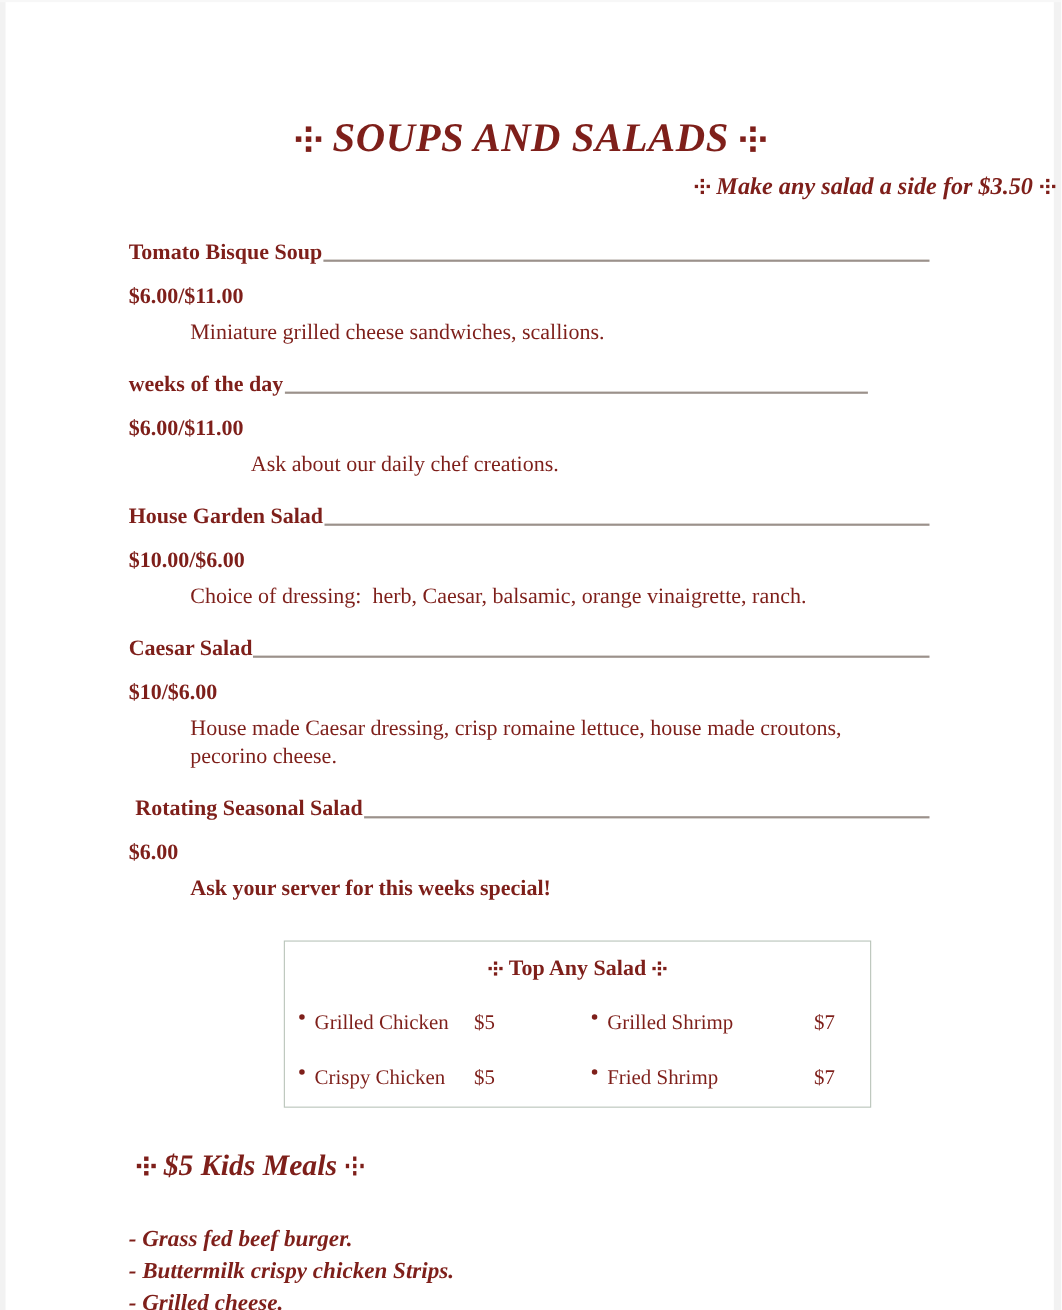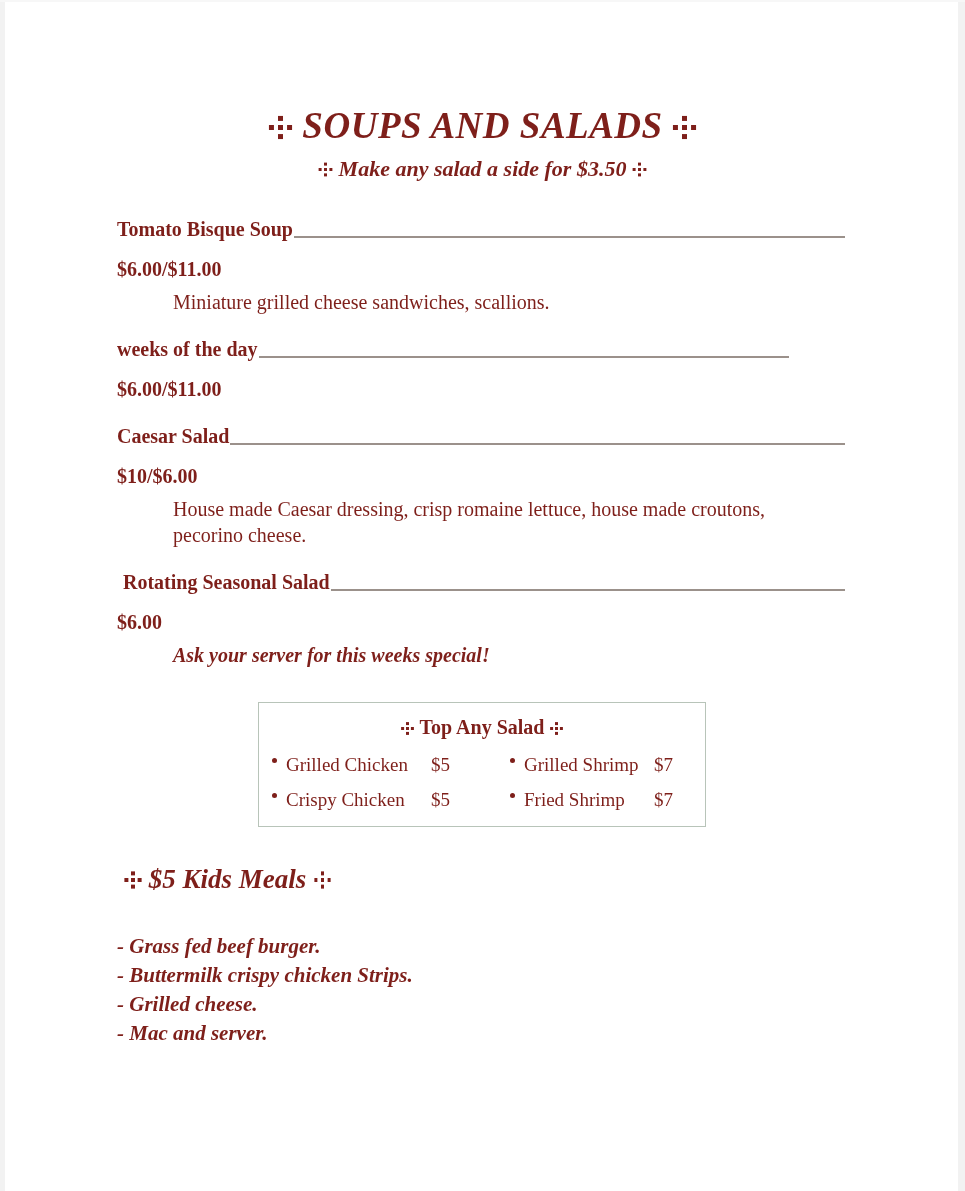--- a/index.html
+++ b/index.html
@@ -23,40 +23,40 @@
   .edge-t{position:absolute;left:0;right:0;top:0;height:2px;background:#f7f7f7;}
 
   
   .orn{display:inline-block;position:relative;width:.62em;height:.62em;margin:0 .28em;vertical-align:-.02em;}
   .orn::before{
     content:"";position:absolute;left:.245em;top:.245em;width:.135em;height:.135em;background:currentColor;
     box-shadow:.245em 0 0 currentColor,-.245em 0 0 currentColor,0 .245em 0 currentColor,0 -.245em 0 currentColor;
   }
 
   .main-title{margin:0;padding-top:104px;text-align:center;font-size:37px;font-style:italic;font-weight:700;letter-spacing:.5px;}
-  .subtitle{margin-top:9px;text-align:center;font-size:22px;font-style:italic;font-weight:700;}
+  .subtitle{margin-top:9px;text-align:right;font-size:22px;font-style:italic;font-weight:700;}
 
   .content{padding:34px 120px 0 117px;}
 
   .item{margin-bottom:21px;}
   .nameline{display:flex;align-items:flex-end;font-size:20px;font-weight:700;line-height:26px;}
   .nameline .nm{white-space:pre;text-align:right;}
   .rule{flex:1 1 auto;border-bottom:2px solid var(--rule);margin-bottom:4px;margin-left:1px;}
   .price{font-size:20px;font-weight:700;line-height:26px;margin-top:14px;}
   .desc{font-size:20px;line-height:26px;margin-top:7px;padding-left:56px;white-space:pre-wrap;}
 
   .item-soup .rule{margin-right:56px;}
   .item-soup .desc{padding-left:111px;}
   .item-caesar .desc{max-width:655px;}
   .item-rotating .nm{padding-left:6px;}
-  .item-rotating .desc{font-weight:700;font-style:italic;}
+  .item-rotating .desc{font-weight:700;}
 
-  .salad-box{margin:34px 0 0 141px;width:448px;box-sizing:border-box;border:1px solid var(--box-border);padding:13px 0 15px;}
+  .salad-box{margin:34px 0 0 141px;width:534px;box-sizing:border-box;border:1px solid var(--box-border);padding:13px 0 15px;}
   .box-title{text-align:center;font-size:20px;font-weight:700;}
-  .box-grid{display:grid;grid-template-columns:238px 1fr;margin-top:15px;row-gap:13px;padding:0 16px 0 13px;font-size:19px;}
+  .box-grid{display:grid;grid-template-columns:238px 1fr;margin-top:27px;row-gap:13px;padding:0 16px 0 13px;font-size:19px;gap:28px;}
   .opt{display:flex;align-items:baseline;}
   .blt{width:5px;height:5px;border-radius:50%;background:currentColor;margin-right:9px;position:relative;top:-8px;flex:none;}
   .opt .pr{margin-left:auto;}
   .opt:nth-child(odd) .pr{margin-right:60px;}
   .opt:nth-child(even) .pr{margin-right:16px;}
 
   .kids-title{margin:37px 0 0;font-size:27px;font-style:italic;font-weight:700;}
   .sides{margin-top:13px;text-align:center;font-size:21px;}
   .kids-list{margin:37px 0 0;padding:0;list-style:none;font-size:21px;font-weight:700;font-style:italic;line-height:29px;}
 </style>
@@ -86,22 +86,31 @@
     <div class="price">$6.00/$11.00</div>
     <div class="desc">Miniature grilled cheese sandwiches, scallions.</div>
   </article>
 
   <article class="item item-soup">
     <div class="nameline">
       <span class="nm">weeks of the day</span>
       <span class="rule"></span>
     </div>
     <div class="price">$6.00/$11.00</div>
+    <div class="desc">Ask about our daily chef creations.</div>
   </article>
 
+  <article class="item">
+    <div class="nameline">
+      <span class="nm">House Garden Salad</span>
+      <span class="rule"></span>
+    </div>
+    <div class="price">$10.00/$6.00</div>
+    <div class="desc">Choice of dressing:  herb, Caesar, balsamic, orange vinaigrette, ranch.</div>
+  </article>
 
   <article class="item item-caesar">
     <div class="nameline">
       <span class="nm">Caesar Salad</span>
       <span class="rule"></span>
     </div>
     <div class="price">$10/$6.00</div>
     <div class="desc">House made Caesar dressing, crisp romaine lettuce, house made croutons, pecorino cheese.</div>
   </article>
 

